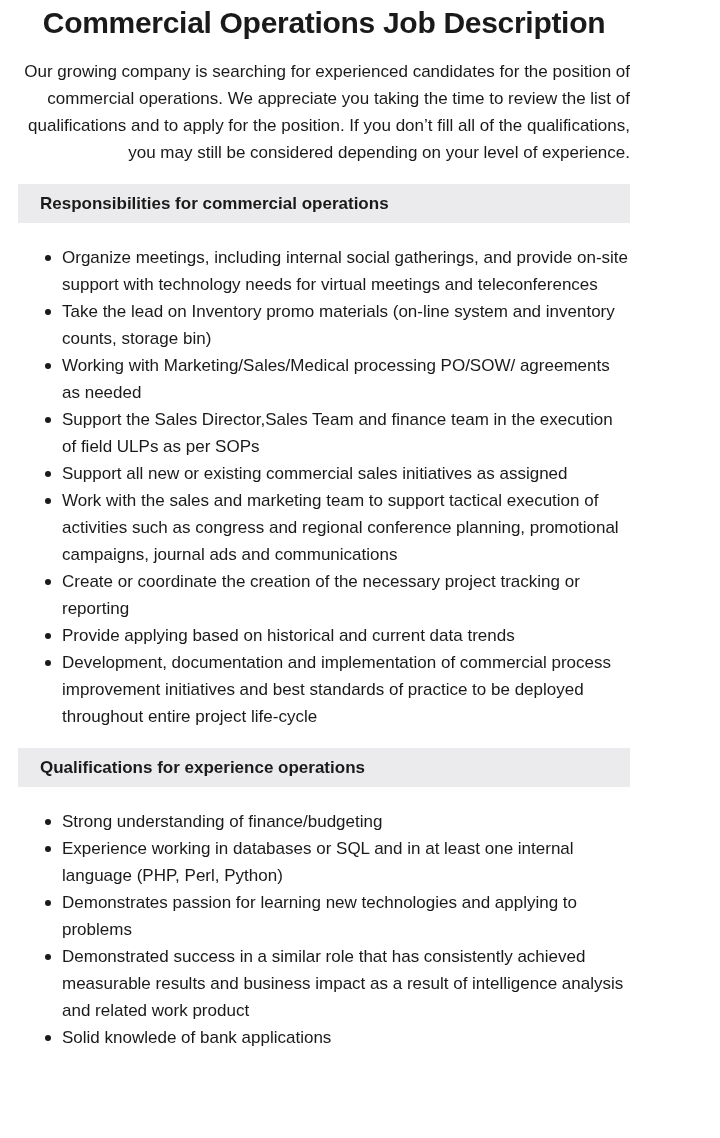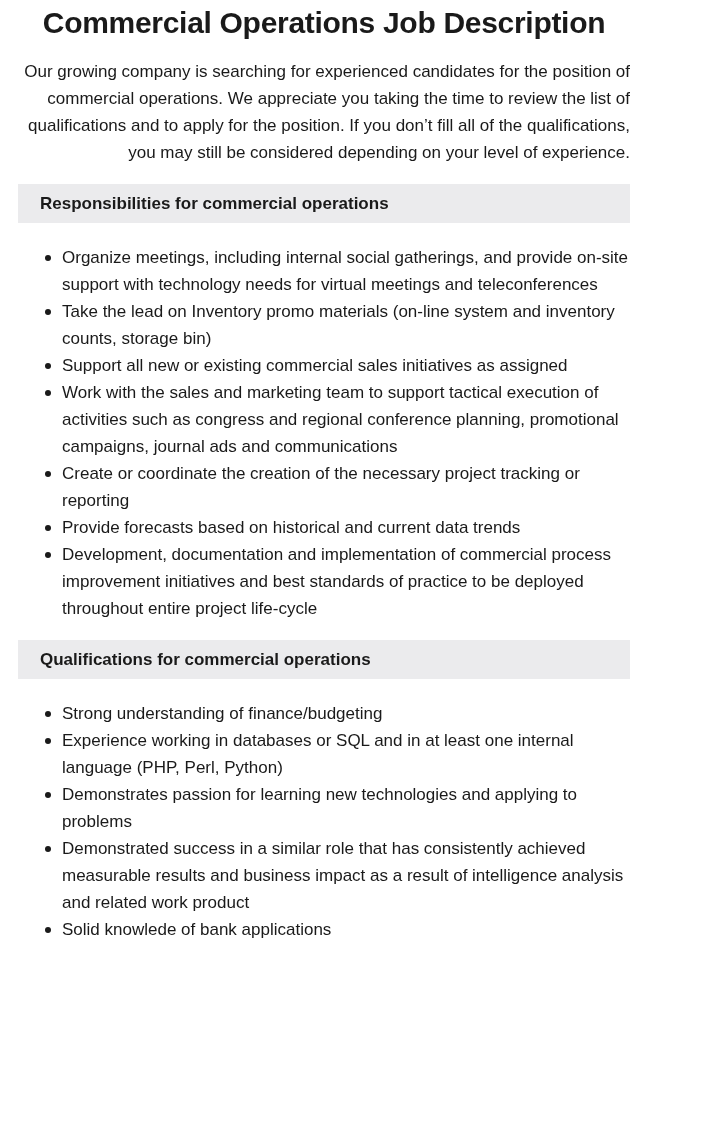--- a/index.html
+++ b/index.html
@@ -89,42 +89,50 @@
     <li>
         <span class="dot"></span>
         <span class="li-text">Organize meetings, including internal social gatherings, and provide on-site support with technology needs for virtual meetings and teleconferences</span>
       </li>
     <li>
         <span class="dot"></span>
         <span class="li-text">Take the lead on Inventory promo materials (on-line system and inventory counts, storage bin)</span>
       </li>
     <li>
         <span class="dot"></span>
+        <span class="li-text">Working with Marketing/Sales/Medical processing PO/SOW/ agreements as needed</span>
+      </li>
+    <li>
+        <span class="dot"></span>
+        <span class="li-text">Support the Sales Director,Sales Team and finance team in the execution of field ULPs as per SOPs</span>
+      </li>
+    <li>
+        <span class="dot"></span>
         <span class="li-text">Support all new or existing commercial sales initiatives as assigned</span>
       </li>
     <li>
         <span class="dot"></span>
         <span class="li-text">Work with the sales and marketing team to support tactical execution of activities such as congress and regional conference planning, promotional campaigns, journal ads and communications</span>
       </li>
     <li>
         <span class="dot"></span>
         <span class="li-text">Create or coordinate the creation of the necessary project tracking or reporting</span>
       </li>
     <li>
         <span class="dot"></span>
-        <span class="li-text">Provide forecasts based on historical and current data trends</span>
+        <span class="li-text">Provide applying based on historical and current data trends</span>
       </li>
     <li>
         <span class="dot"></span>
         <span class="li-text">Development, documentation and implementation of commercial process improvement initiatives and best standards of practice to be deployed throughout entire project life-cycle</span>
       </li>
   </ul>
 
   <div class="section-heading">
-    <span class="section-heading-text">Qualifications for commercial operations</span>
+    <span class="section-heading-text">Qualifications for experience operations</span>
   </div>
 
   <ul class="bullet-list">
     <li>
         <span class="dot"></span>
         <span class="li-text">Strong understanding of finance/budgeting</span>
       </li>
     <li>
         <span class="dot"></span>
         <span class="li-text">Experience working in databases or SQL and in at least one internal language (PHP, Perl, Python)</span>

